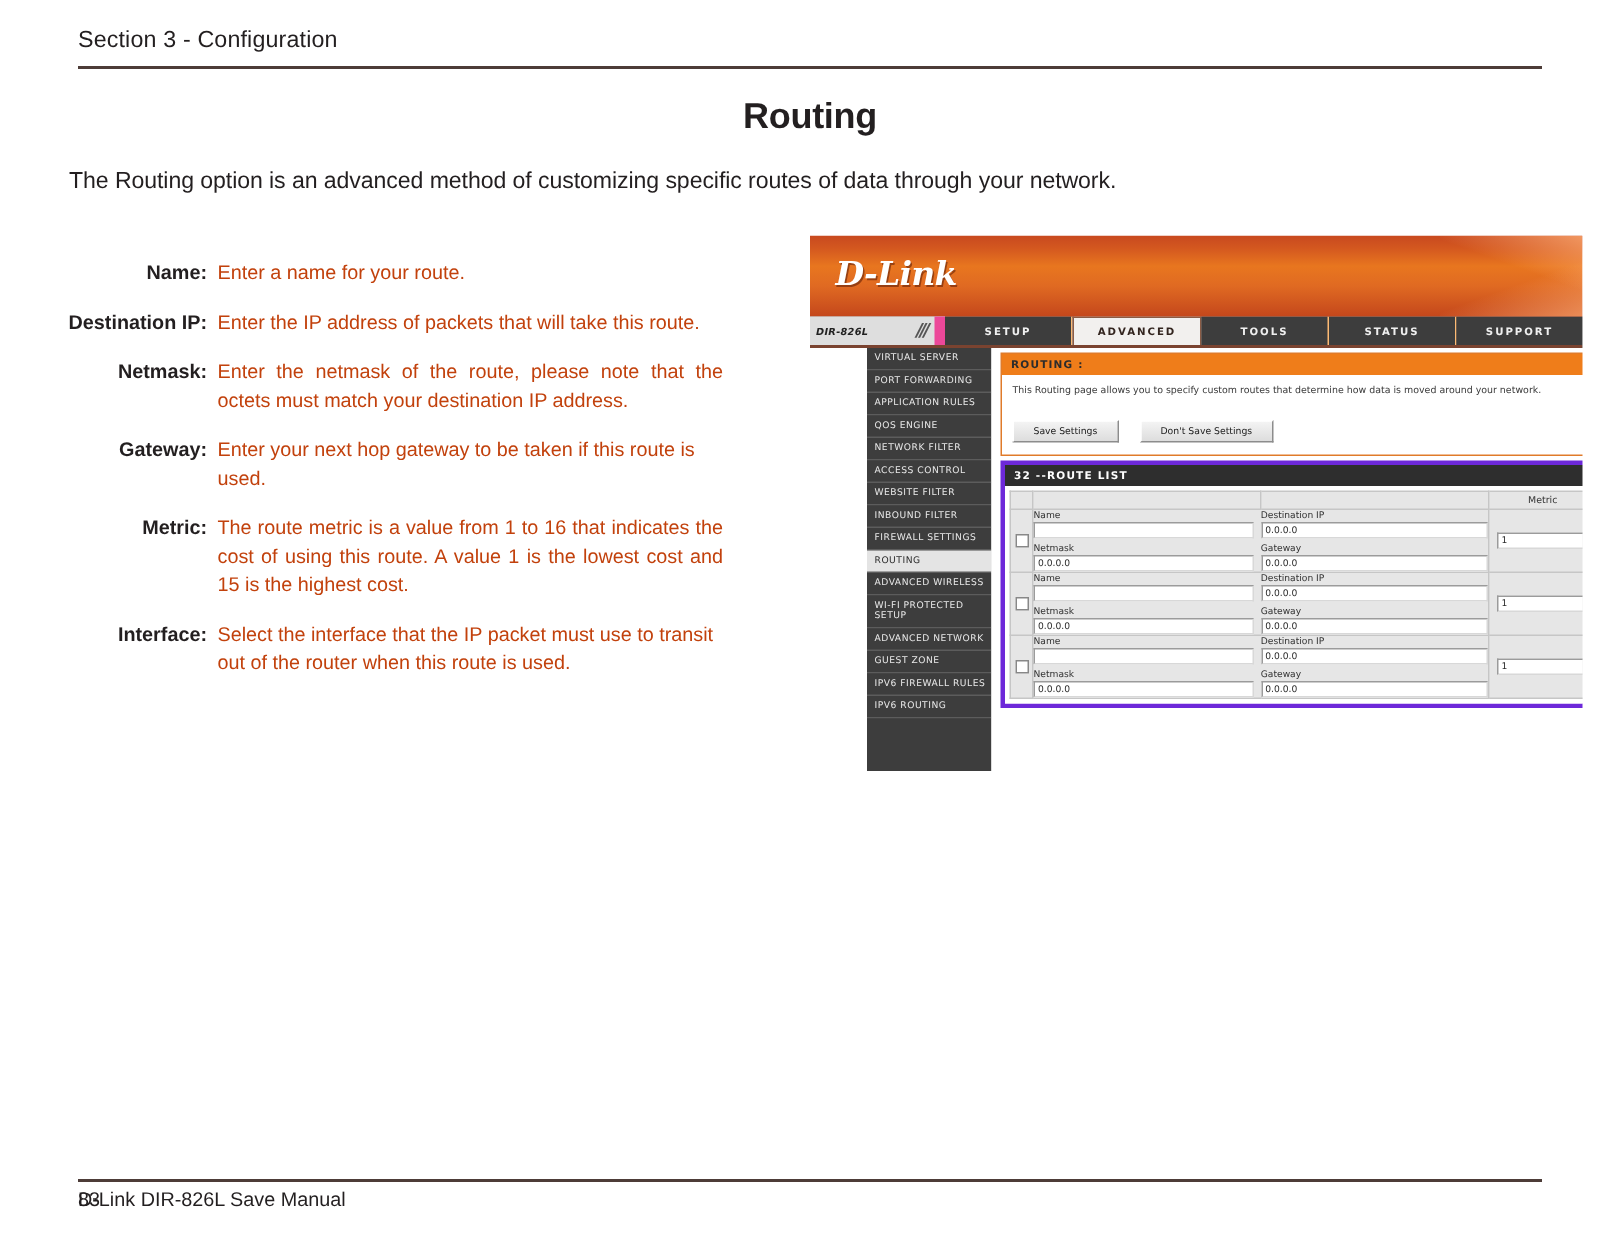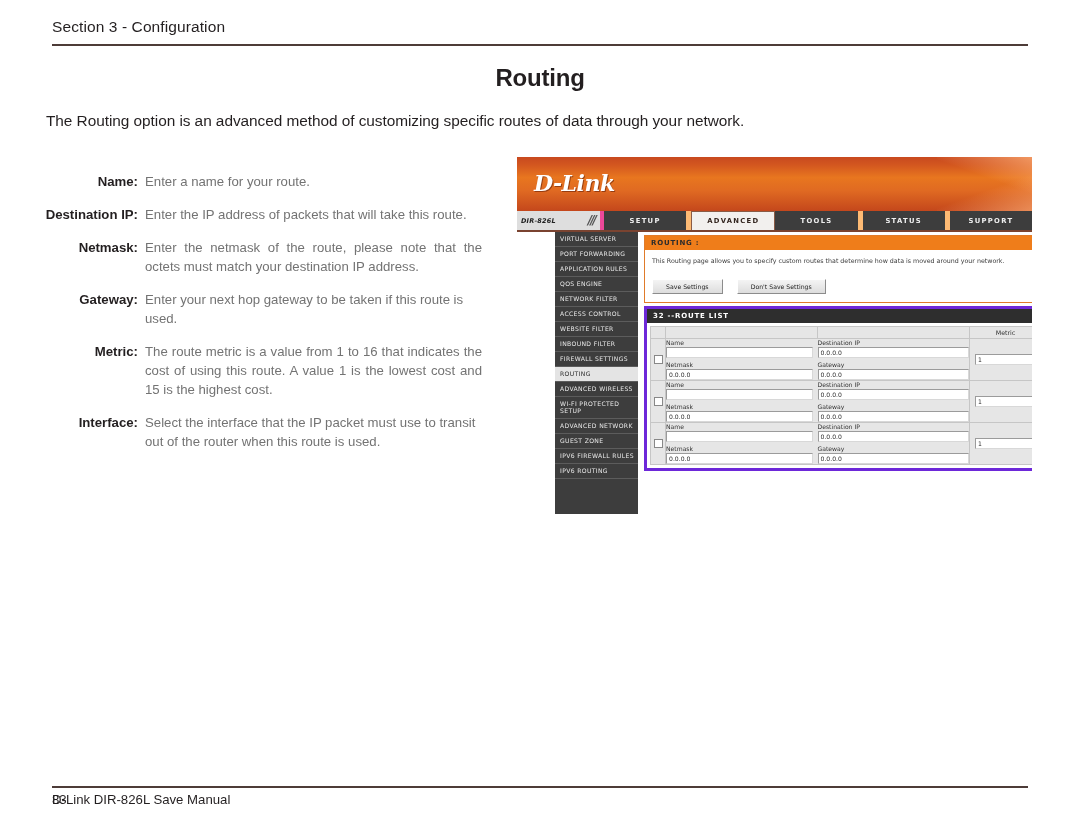--- a/index.html
+++ b/index.html
@@ -74,28 +74,28 @@
     font-weight: bold;
     font-size: 13.2px;
     line-height: 19px;
     padding-right: 7px;
     color: #231f20;
   }
   .def-desc {
     flex: 1;
     font-size: 13.2px;
     line-height: 19px;
-    color: #737373;
+    color: #c2410c;
   }
   .def-desc.justify { text-align: justify; }
 
   
   .router-ui {
     position: absolute;
-    left: 517px;
+    left: 540px;
     top: 157px;
     width: 515px;
     height: 357px;
     background: #ffffff;
     font-family: "DejaVu Sans", sans-serif;
     overflow: hidden;
   }
   .dlink-banner {
     height: 54px;
     background: linear-gradient(180deg,#c8491f 0%,#d4581f 16%,#e8761f 38%,#e06a22 62%,#c4471c 100%);
@@ -127,21 +127,21 @@
   .navbar {
     height: 19px;
     display: flex;
     background: #3d3d3d;
     border-bottom: 2px solid #7a4330;
   }
   .model-cell {
     width: 83px;
     flex: 0 0 83px;
     background: #dedede;
-    border-right: 4px solid #ec4899;
+    border-right: 7px solid #ec4899;
     position: relative;
     display: flex;
     align-items: center;
   }
   .model-name {
     font-size: 6.5px;
     font-weight: bold;
     font-style: italic;
     color: #222;
     padding-left: 4px;
@@ -161,21 +161,21 @@
   .nav-tab {
     flex: 1;
     display: flex;
     align-items: center;
     justify-content: center;
     font-size: 6.8px;
     font-weight: bold;
     letter-spacing: 1.3px;
     color: #efefef;
     background: #3d3d3d;
-    border-right: 5px solid #fdba74;
+    border-right: 1px solid #fdba74;
   }
   .nav-tab.active {
     background: #f2f0ee;
     color: #33251f;
     border-left: 1px solid #8a5b45;
     border-right: 1px solid #8a5b45;
     border-top: 1px solid #8a5b45;
   }
   .nav-tab:last-child { border-right: none; }
 

